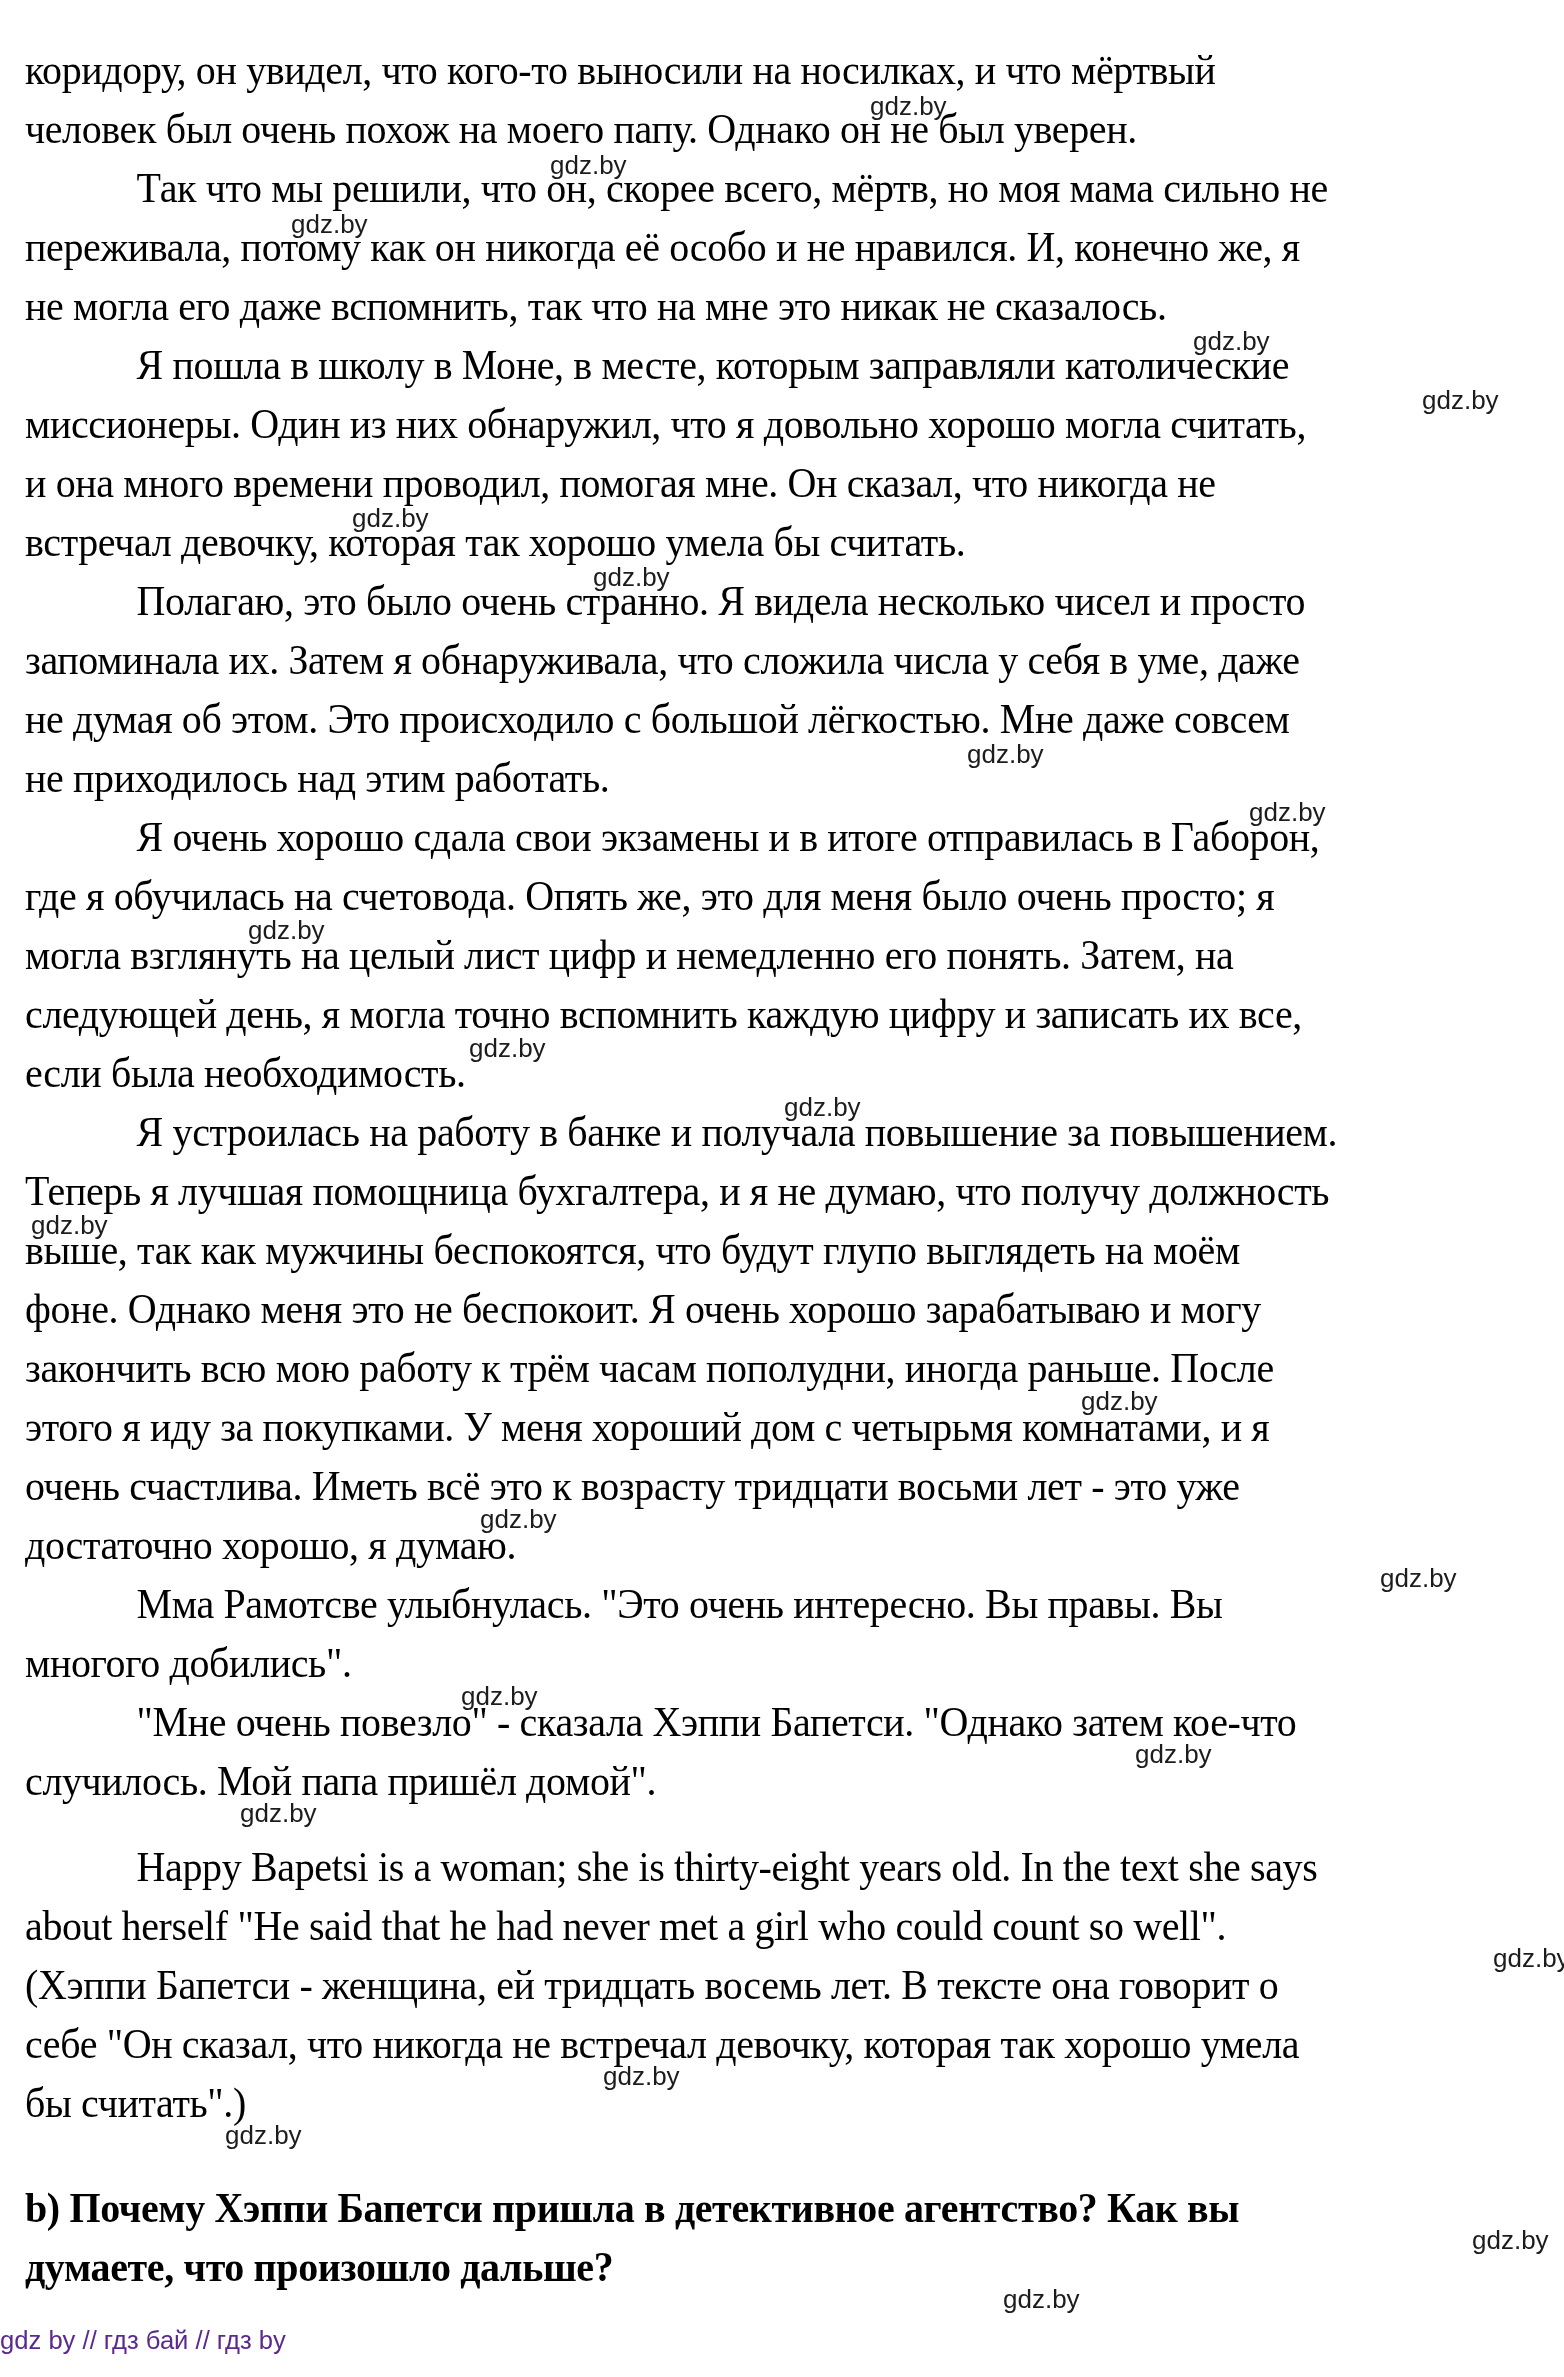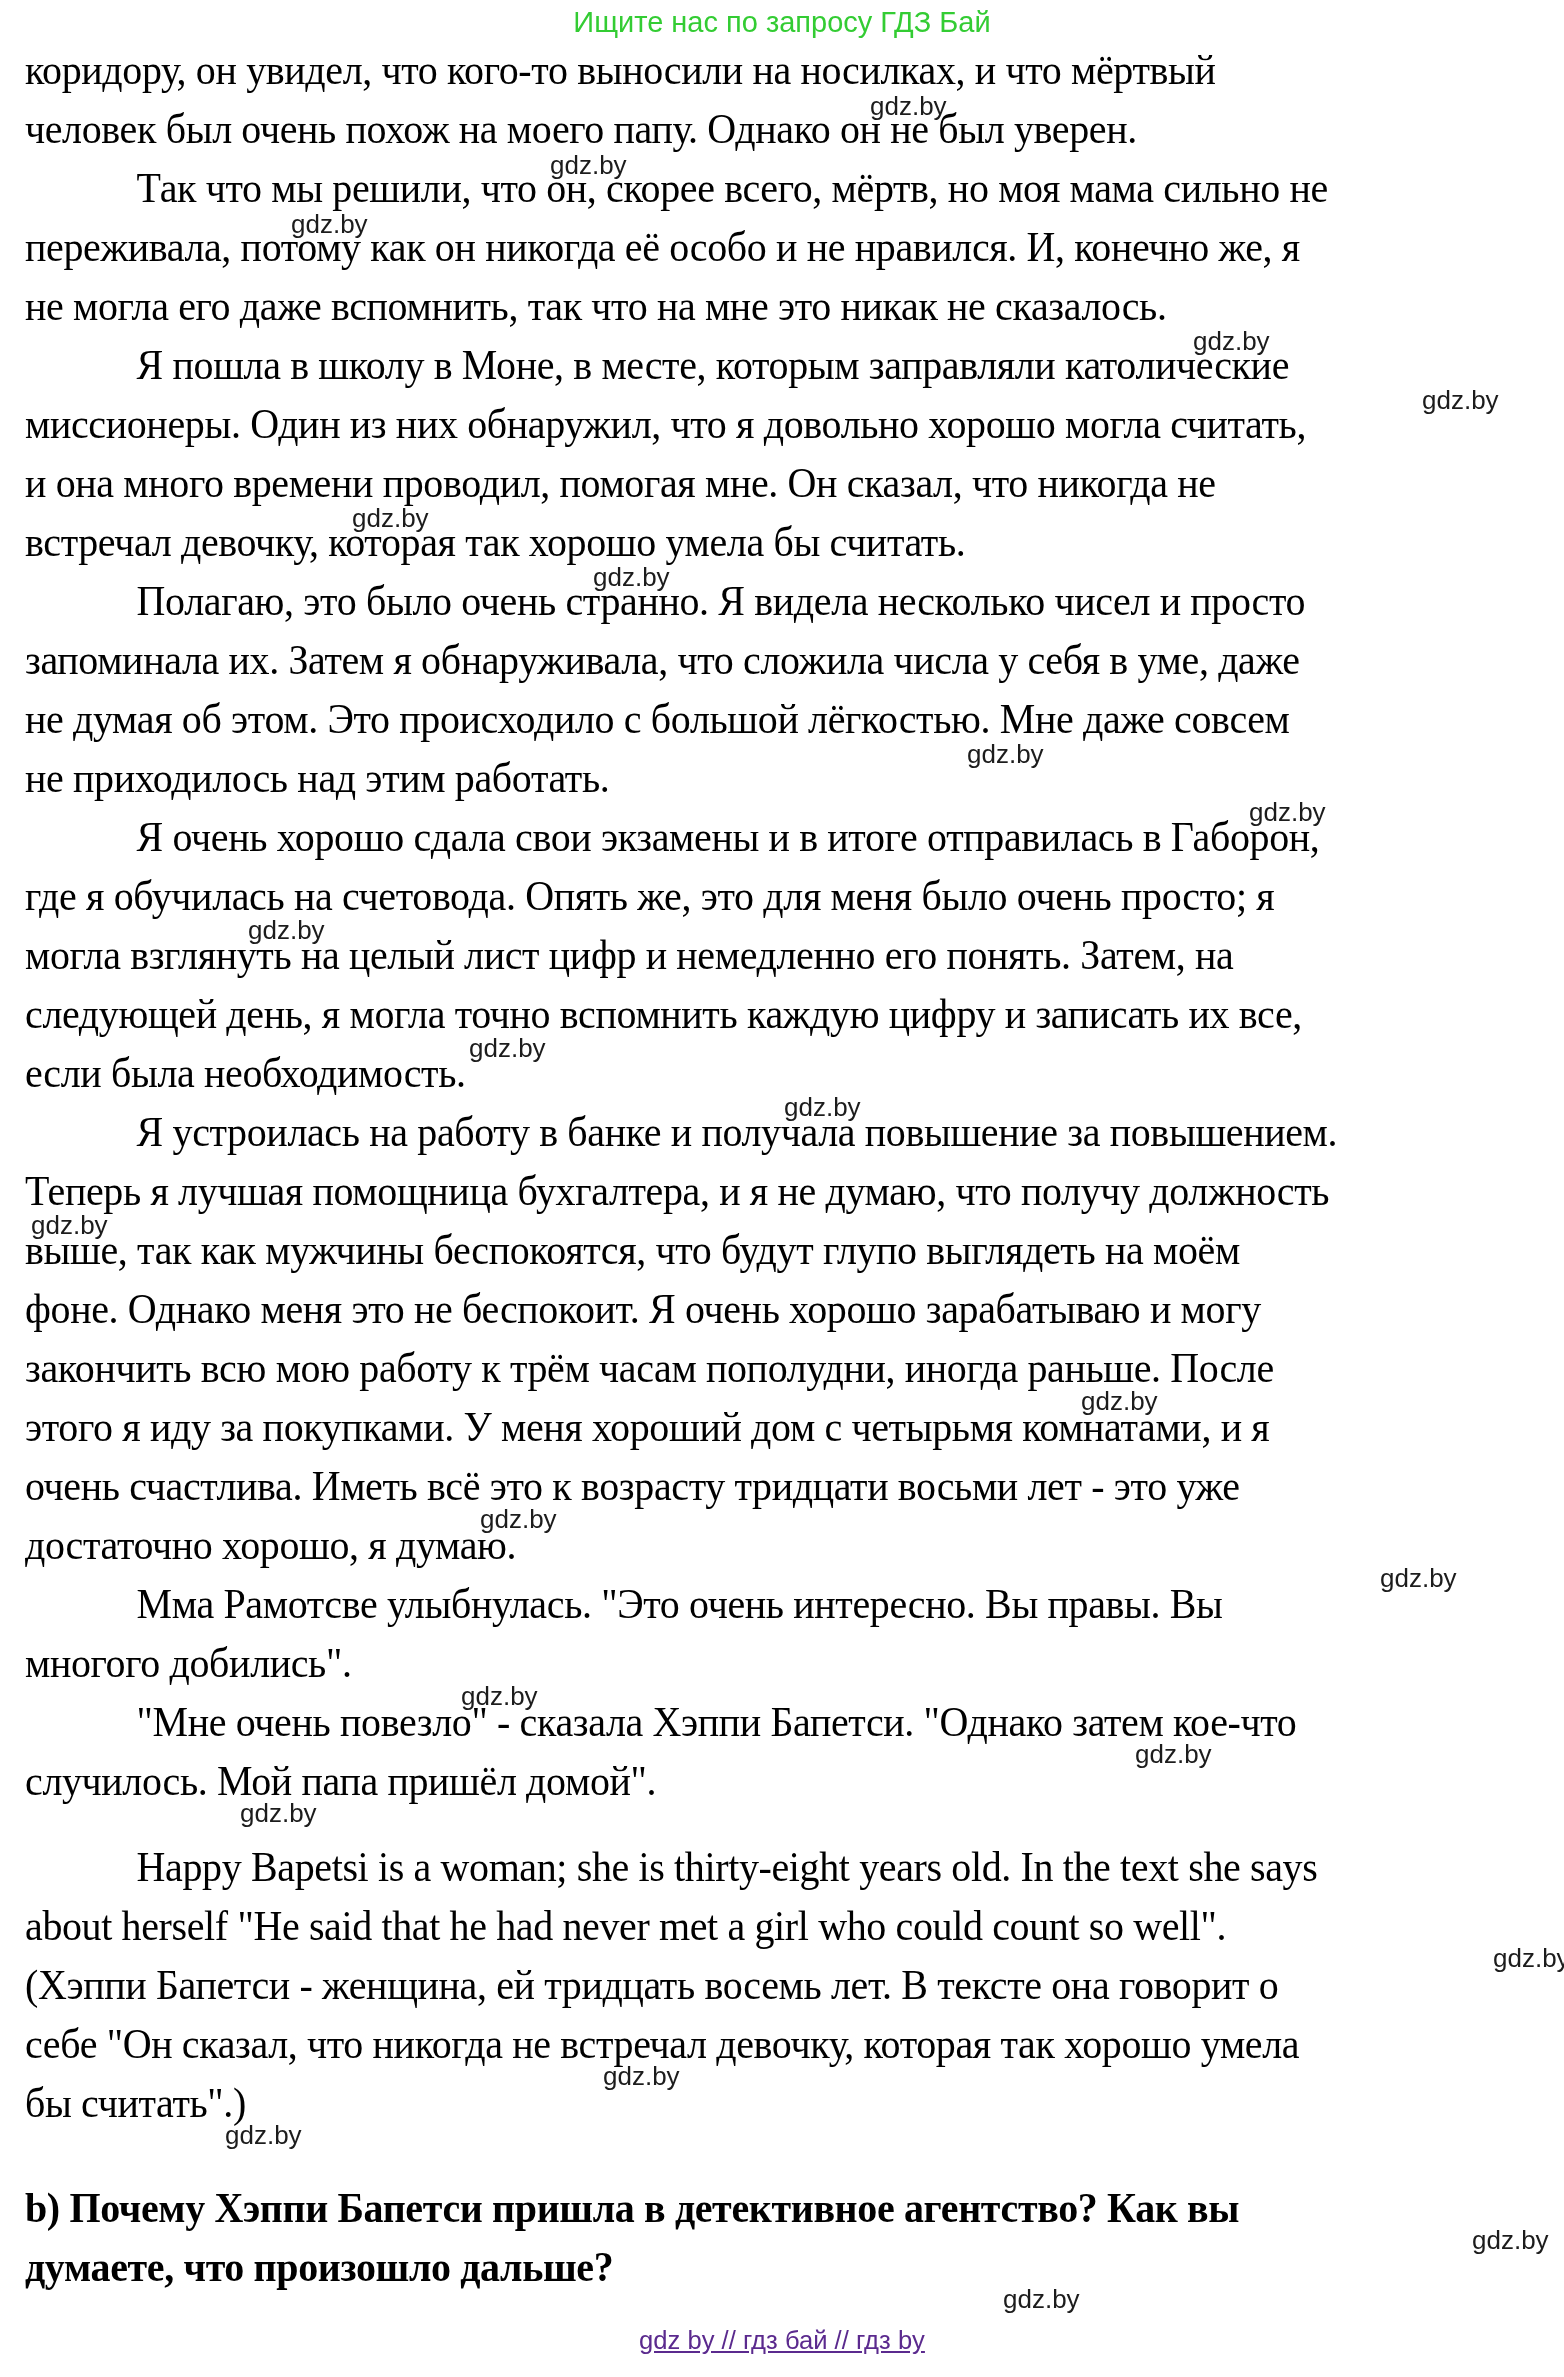--- a/index.html
+++ b/index.html
@@ -41,32 +41,29 @@
     font-family: "Liberation Sans", sans-serif;
     font-size: 26px;
     color: #1c1c1c;
     white-space: nowrap;
     line-height: 1;
   }
   .footer-note {
     position: absolute;
     top: 2326px; left: 0;
     width: 100%;
-    text-align: center;
     font-family: "Liberation Sans", sans-serif;
     font-size: 25.6px;
     font-weight: 400;
-    text-decoration: underline;
   }
 </style>
 </head>
 <body>
 
 <div class="page">
-  <div class="header-note" style="color: rgb(51, 204, 51);">Ищите нас по запросу ГДЗ Бай</div>
 
   <div class="body-text" id="body-text">
       <p class="para">коридору, он увидел, что кого-то выносили на носилках, и что мёртвый
 человек был очень похож на моего папу. Однако он не был уверен.</p>
       <p class="para indent">Так что мы решили, что он, скорее всего, мёртв, но моя мама сильно не
 переживала, потому как он никогда её особо и не нравился. И, конечно же, я
 не могла его даже вспомнить, так что на мне это никак не сказалось.</p>
       <p class="para indent">Я пошла в школу в Моне, в месте, которым заправляли католические
 миссионеры. Один из них обнаружил, что я довольно хорошо могла считать,
 и она много времени проводил, помогая мне. Он сказал, что никогда не

